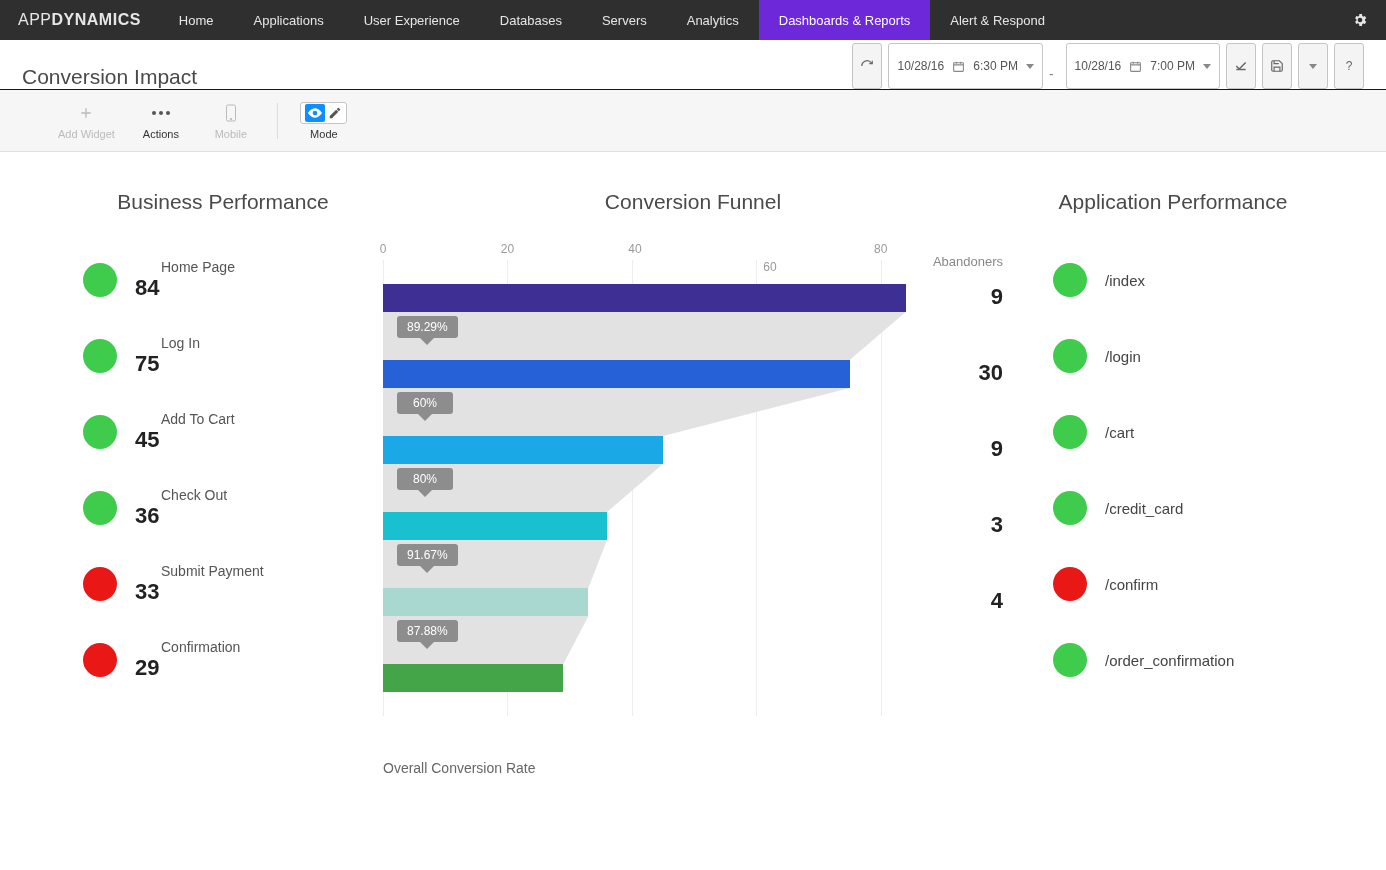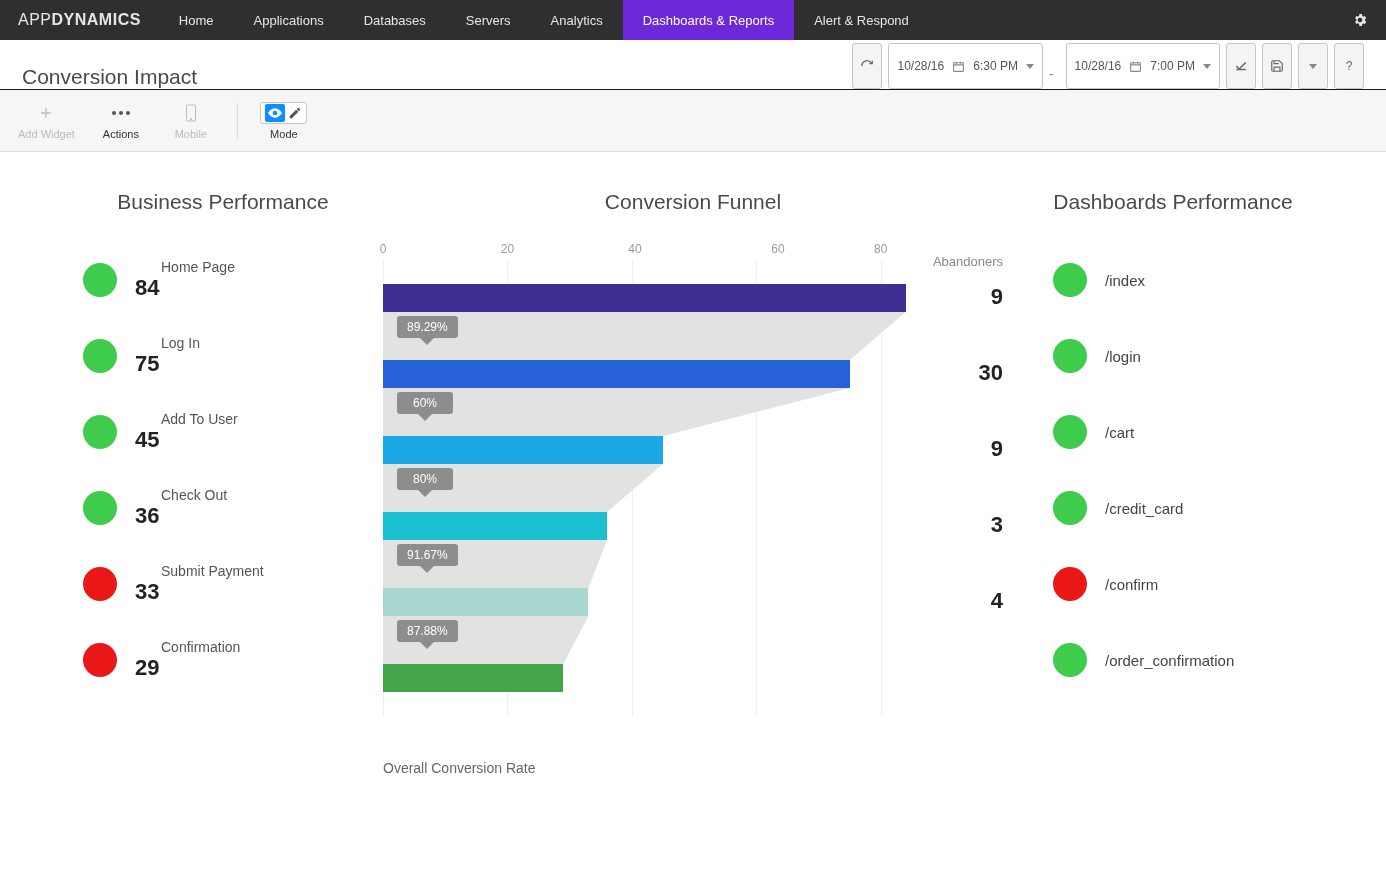--- a/index.html
+++ b/index.html
@@ -78,20 +78,21 @@
 <body>
 
 <div class="topnav">
   <div class="brand">
     <span>APP</span>
       <b>DYNAMICS</b>
   </div>
   <div class="navitems" id="navitems">
       <div class="navitem">Home</div>
       <div class="navitem">Applications</div>
+      <div class="navitem">User Experience</div>
       <div class="navitem">Databases</div>
       <div class="navitem">Servers</div>
       <div class="navitem">Analytics</div>
       <div class="navitem active">Dashboards &amp; Reports</div>
       <div class="navitem">Alert &amp; Respond</div>
     </div>
   <div class="navspacer"></div>
   <div class="navgear">
     <svg width="16" height="16" viewBox="0 0 24 24" fill="#e6e6e6">
         <path d="M19.4 13a7 7 0 0 0 0-2l2-1.6-2-3.4-2.4 1a7 7 0 0 0-1.7-1L15 3h-4l-.3 2.9a7 7 0 0 0-1.7 1L6.6 6l-2 3.4L6.6 11a7 7 0 0 0 0 2l-2 1.6 2 3.4 2.4-1a7 7 0 0 0 1.7 1L11 21h4l.3-2.9a7 7 0 0 0 1.7-1l2.4 1 2-3.4zM12 15.5A3.5 3.5 0 1 1 15.5 12 3.5 3.5 0 0 1 12 15.5z"></path>
@@ -145,21 +146,21 @@
   </div>
   <div class="ctrl iconbtn">
     <span class="chev"></span>
   </div>
   <div class="ctrl iconbtn">
     <span style="color:#666;">?</span>
   </div>
 </div>
 
 <div class="toolbar">
-  <div class="tbtn" style="color:#bbb;">
+  <div class="tbtn" style="color:#bbb;margin-left:40px;">
     <span class="ticon">
         <svg width="16" height="16" viewBox="0 0 24 24" fill="none" stroke="#bbb" stroke-width="2">
           <path d="M12 5v14M5 12h14"></path>
         </svg>
       </span>
     <span>Add Widget</span>
   </div>
   <div class="tbtn" style="color:#333;">
     <span class="ticon">
         <svg width="20" height="6" viewBox="0 0 20 6" fill="#555">
@@ -211,21 +212,21 @@
           <div class="brow">
     <div class="dot green"></div>
     <div class="txt">
       <span class="lbl">Log In</span>
       <span class="val">75</span>
     </div>
           </div>
           <div class="brow">
     <div class="dot green"></div>
     <div class="txt">
-      <span class="lbl">Add To User</span>
+      <span class="lbl">Add To Cart</span>
       <span class="val">45</span>
     </div>
           </div>
           <div class="brow">
     <div class="dot green"></div>
     <div class="txt">
       <span class="lbl">Check Out</span>
       <span class="val">36</span>
     </div>
           </div>
@@ -245,21 +246,21 @@
           </div>
         </div>
     </div>
 
     <div class="col funnel">
       <h2>Conversion Funnel</h2>
       <div class="axis" id="axis">
           <span class="tick" style="left: 0px;">0</span>
           <span class="tick" style="left: 124.444px;">20</span>
           <span class="tick" style="left: 252px;">40</span>
-          <span class="tick" style="left: 395px;">60</span>
+          <span class="tick" style="left: 387px; margin-top: 18px;">60</span>
           <span class="tick" style="left: 497.778px;">80</span>
         </div>
       <div class="chartarea" id="chart" style="height: 456px;">
         <div class="ab-lbl">Abandoners</div>
       <div class="gridline" style="left: 0px;"></div>
           <div class="gridline" style="left: 124.444px;"></div>
           <div class="gridline" style="left: 248.889px;"></div>
           <div class="gridline" style="left: 373.333px;"></div>
           <div class="gridline" style="left: 497.778px;"></div>
           <div class="frow">
@@ -315,21 +316,21 @@
           <div class="frow">
             <div class="bar" style="width: 180.444px; background: rgb(67, 165, 71);"></div>
           </div>
         </div>
       <div class="overall">
         <div class="ol">Overall Conversion Rate</div>
       </div>
     </div>
 
     <div class="col">
-      <h2>Dashboards Performance</h2>
+      <h2>Application Performance</h2>
       <div id="arows">
           <div class="arow">
     <div class="dot green"></div>
     <span class="lbl">/index</span>
           </div>
           <div class="arow">
     <div class="dot green"></div>
     <span class="lbl">/login</span>
           </div>
           <div class="arow">

